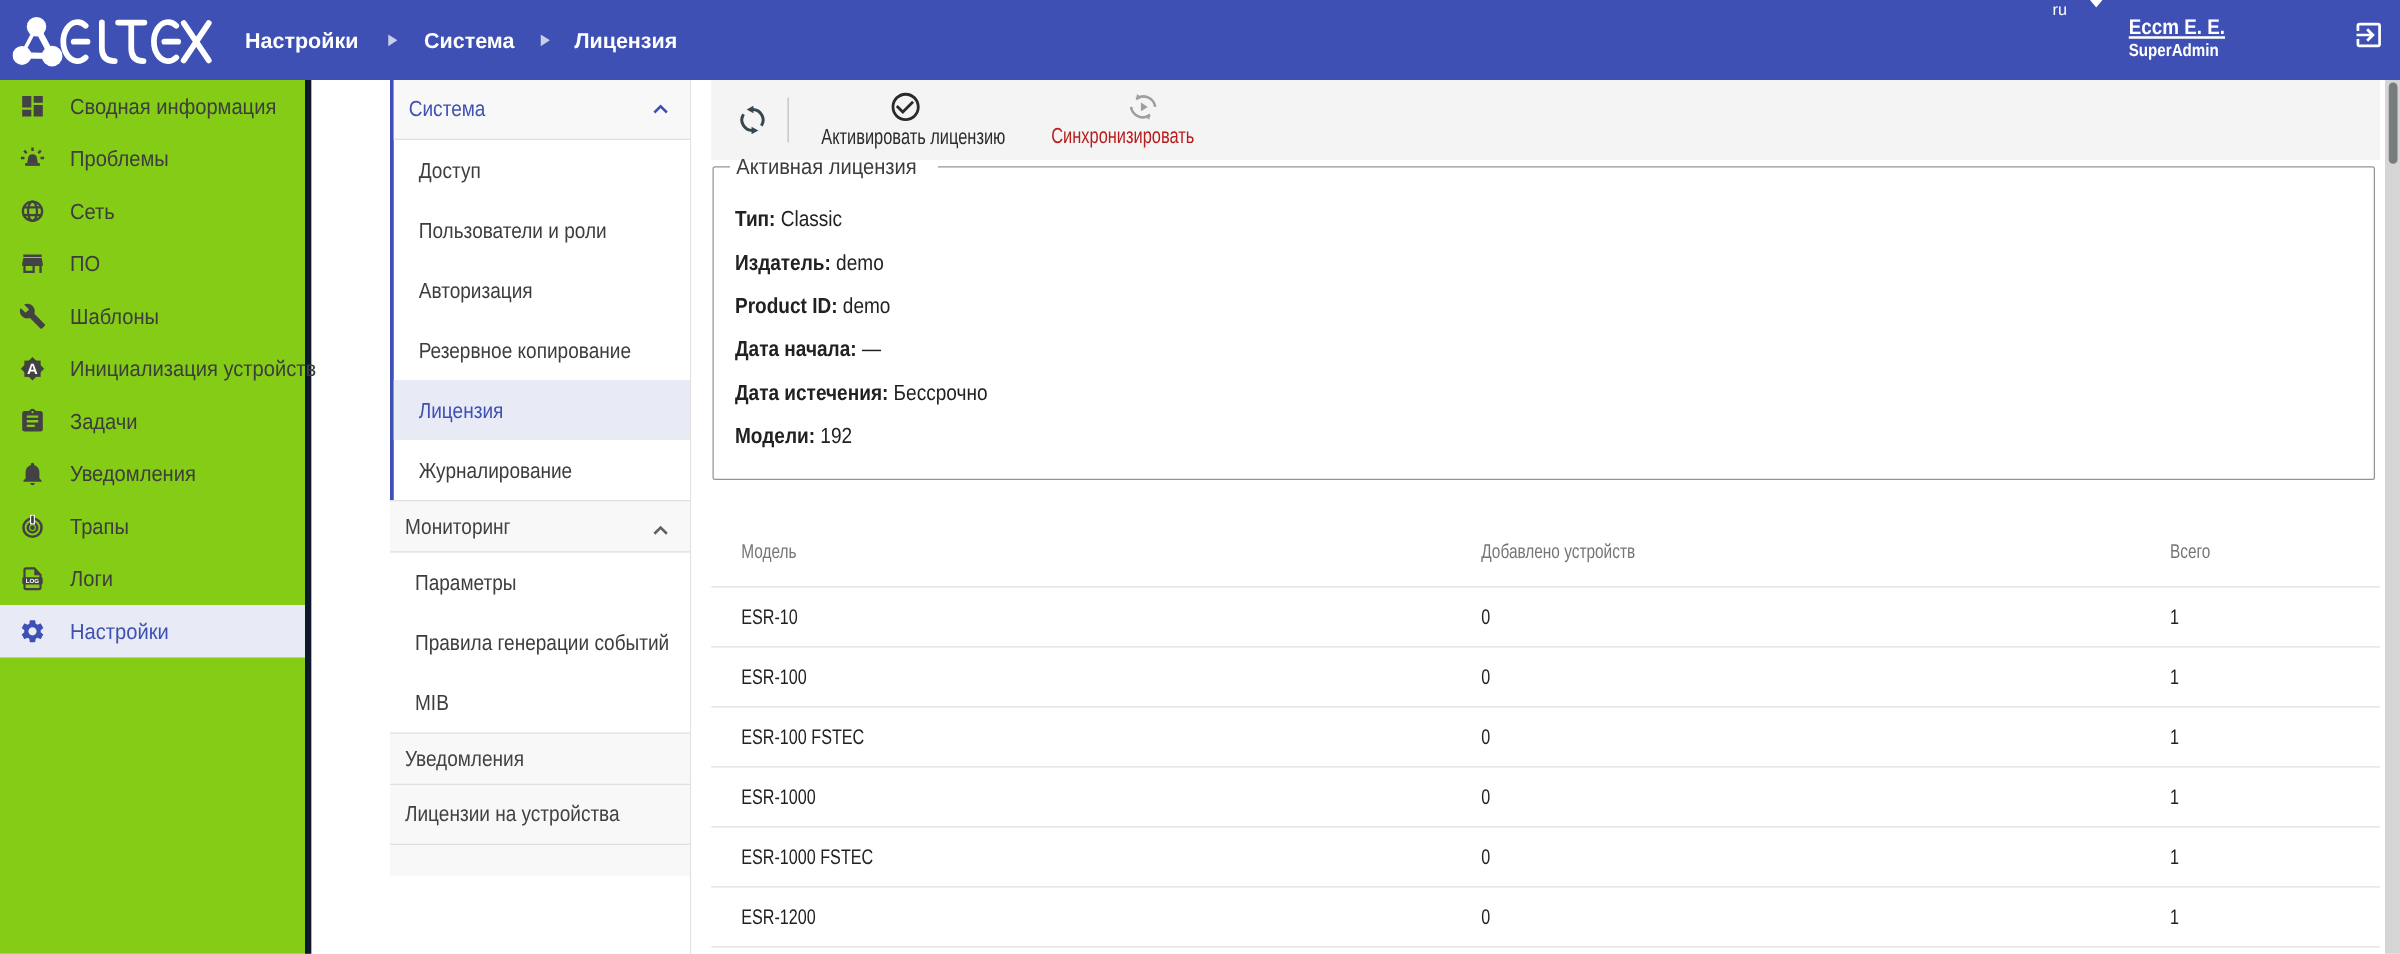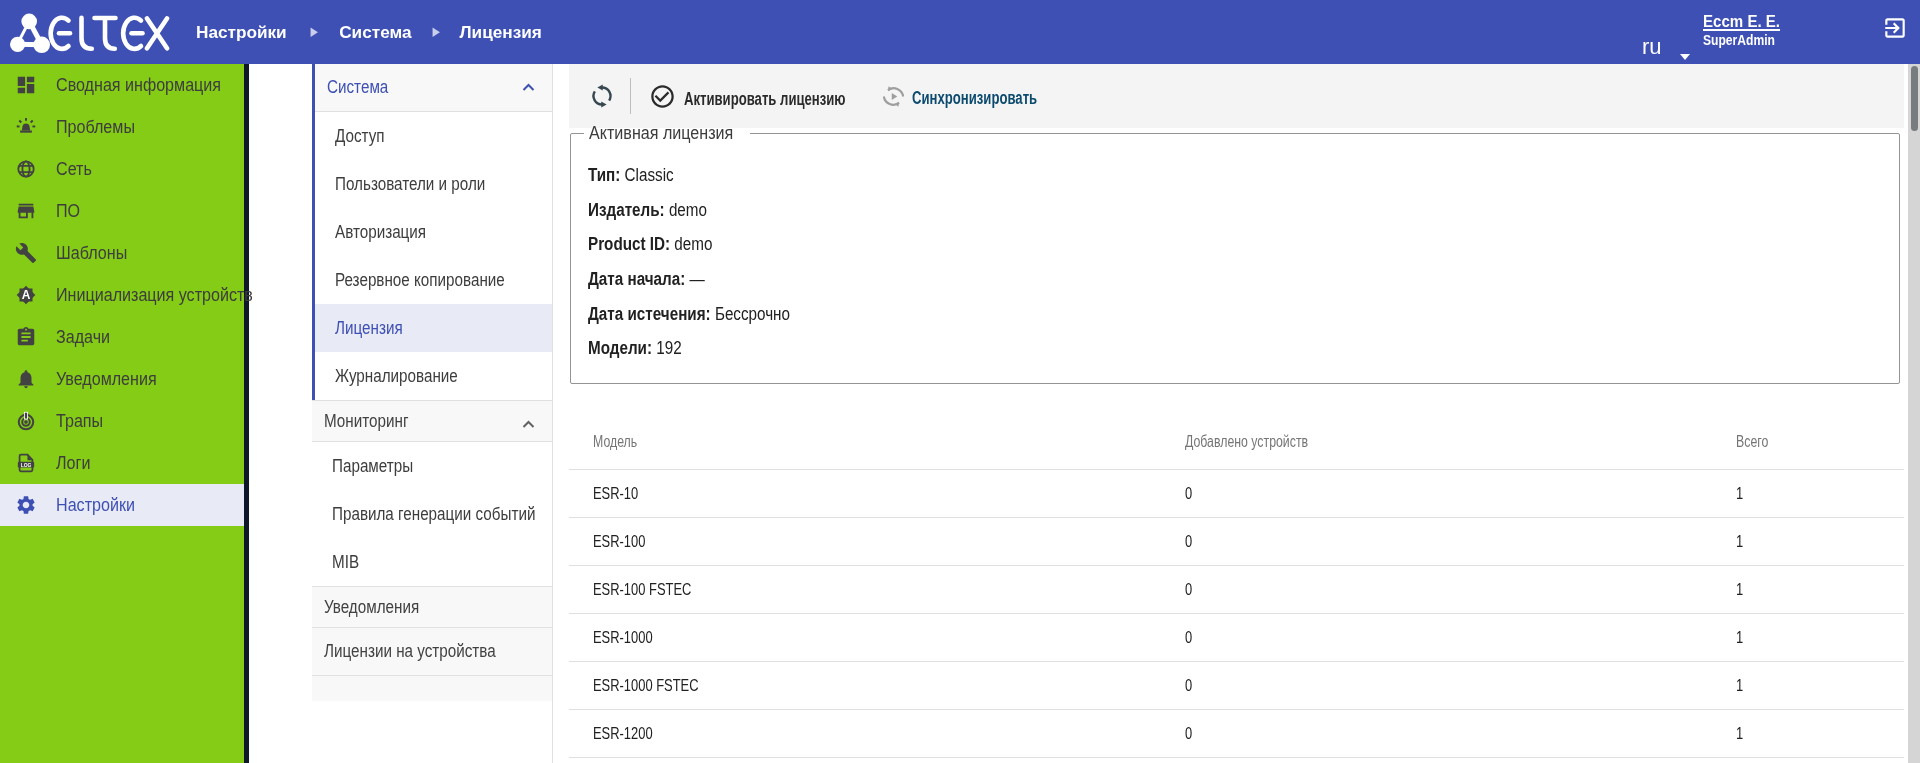--- a/index.html
+++ b/index.html
@@ -7,22 +7,22 @@
 html,body { width:1920px; height:763px; overflow:hidden; background:#fff;
   font-family:"Liberation Sans", sans-serif; }
 .abs { position:absolute; }
 .cx { display:inline-block; white-space:nowrap; transform-origin:0 50%; }
 
 
 .hdr { position:absolute; left:0; top:0; width:1920px; height:64px; background:#3e50b4; }
 .crumbs { position:absolute; top:0; height:64px; display:flex; align-items:center; color:#fff; }
 .crumb { font-size:17.2px; font-weight:bold; }
 .csep { width:8.5px; height:10.5px; }
-.hru { position:absolute; left:1642px; top:0; height:60px; display:flex; align-items:flex-end;
-  color:#fff; font-size:22px; }
+.hru { position:absolute; left:1642px; top:0; height:60px; display:flex; align-items:flex-start;
+  color:#fff; font-size:13px; }
 .huser { position:absolute; left:1703px; top:12px; color:#fff; }
 .huser .n { font-size:17px; font-weight:bold; }
 .huser .n .cx { text-decoration:underline; text-decoration-thickness:1.5px; text-underline-offset:2px; }
 .huser .r { font-size:14px; font-weight:bold; margin-top:0; }
 .hexit { position:absolute; left:1882px; top:15px; }
 
 
 .sb1 { position:absolute; left:0; top:64px; width:249px; height:699px; background:#84cc16;
   border-right:5px solid #0f172a; }
 .sb1 .it { position:relative; height:42px; display:flex; align-items:center; color:#3d3d3d;
@@ -45,23 +45,23 @@
 .ghead.noline { border:none; }
 .sb2 .si { height:48px; display:flex; align-items:center; font-size:17.5px; color:#3d3d3d; }
 .sb2 .si .cx { margin-left:20px; transform:scaleX(.87); }
 .sb2 .si.sel { background:#e8eaf6; color:#3e50b4; }
 
 
 .content { position:absolute; left:553px; top:64px; width:1355px; height:699px; background:#fff; }
 .toolbar { position:absolute; left:16px; top:0; width:1335px; height:64px; background:#f4f4f4;
   display:flex; align-items:center; }
 .tb-sep { width:1px; height:36px; background:#bdbdbd; }
-.tb-btn { display:flex; align-items:flex-end; font-size:17.5px; font-weight:bold; color:#2b2b2b; }
+.tb-btn { display:flex; align-items:center; font-size:17.5px; font-weight:normal; color:#2b2b2b;flex-direction:column; }
 .tb-btn .cx { transform:scaleX(.75); }
-.tb-btn.dis { color:#0c4a6e; }
+.tb-btn.dis { color:#b91c1c; }
 
 fieldset.lic { position:absolute; left:17px; top:59px; width:1330px; height:261px;
   border:1px solid #949494; border-radius:2px; padding:0 0 0 16.5px; }
 fieldset.lic legend { font-size:17.5px; color:#3c3c3c; padding:0 5px; margin-left:-4px; }
 fieldset.lic legend .cx { transform:scaleX(.92); }
 .lic p { height:34.7px; line-height:34.7px; font-size:17.5px; color:#212121; }
 .lic p .cx { transform:scaleX(.87); }
 .lic .pp { margin-top:14px; }
 .lic b { font-weight:bold; }
 

